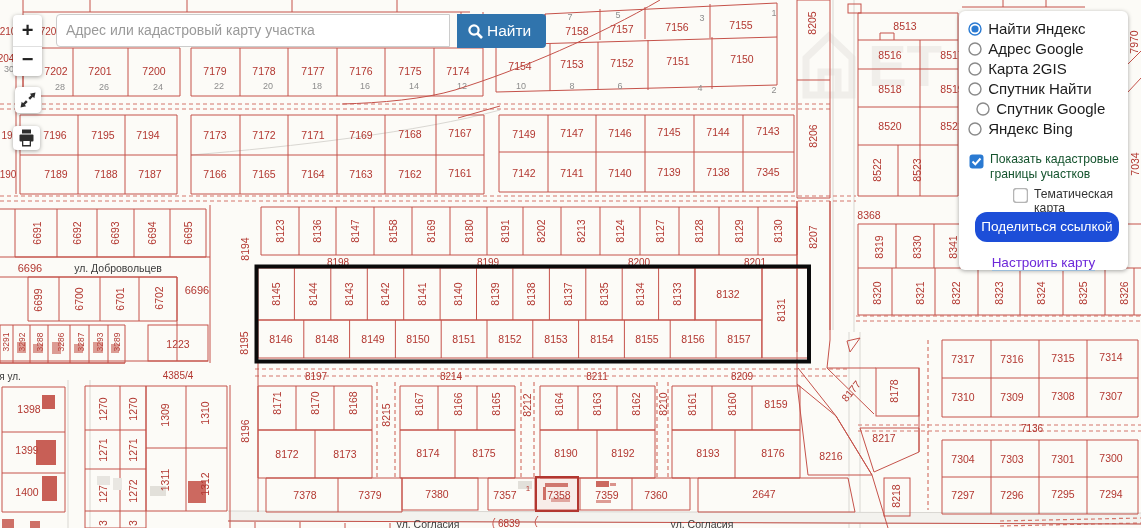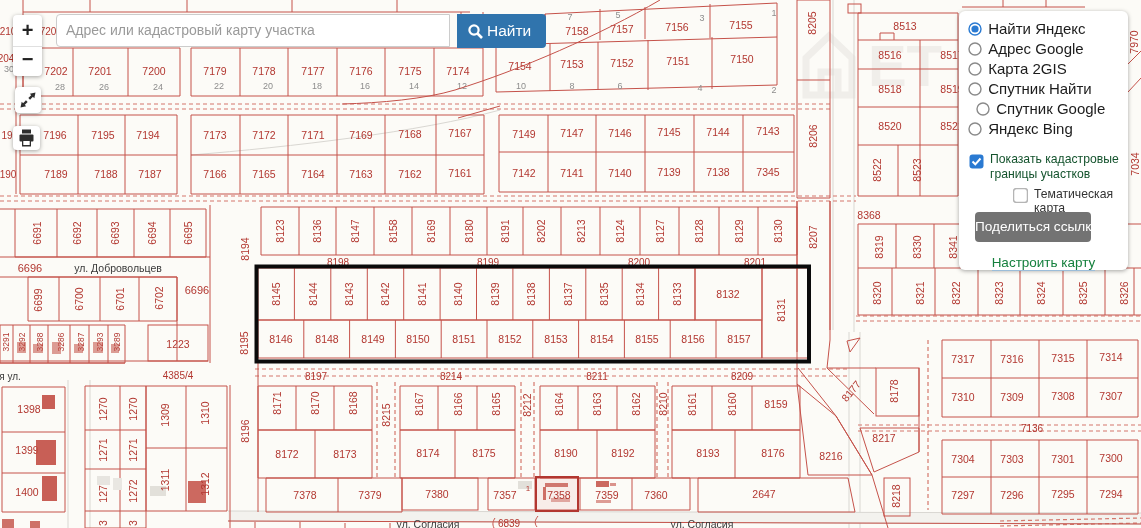--- a/index.html
+++ b/index.html
@@ -780,16 +780,16 @@
 <div style="margin-left:21px;font-size:12.2px;color:#14532d;line-height:14.5px;width:145px;">Показать кадастровые границы участков</div>
 </div>
 
 <div style="position:absolute;left:10px;top:176px;margin-left:44px;">
 <svg width="15" height="15" viewBox="0 0 15 15" style="position:absolute;left:0;top:1px;">
         <rect x="0.5" y="0.5" width="14" height="14" rx="3" fill="#fff" stroke="#b5b5b5" stroke-width="1.5"></rect>
       </svg>
 <div style="margin-left:21px;font-size:12.2px;color:#333;">Тематическая карта</div>
 </div>
 
-<div style="position:absolute;left:16px;top:201px;width:116px;height:30px;background:#737373;border-radius:4px;color:#fff;font-size:13.6px;text-align:center;line-height:30px;white-space:nowrap;">Поделиться ссылкой</div>
-
-<div style="position:absolute;left:0;top:244px;width:169px;text-align:center;font-size:13.5px;color:#15803d;"><span style="border-bottom:1px solid #9bbdd9;">Настроить карту</span></div>
+<div style="position:absolute;left:16px;top:201px;width:144px;height:30px;background:#1d4ed8;border-radius:12px;color:#fff;font-size:13.6px;text-align:center;line-height:30px;white-space:nowrap;">Поделиться ссылкой</div>
+
+<div style="position:absolute;left:0;top:244px;width:169px;text-align:center;font-size:13.5px;color:#6d28d9;"><span style="border-bottom:1px solid #9bbdd9;">Настроить карту</span></div>
 </div>
 
 </body></html>

